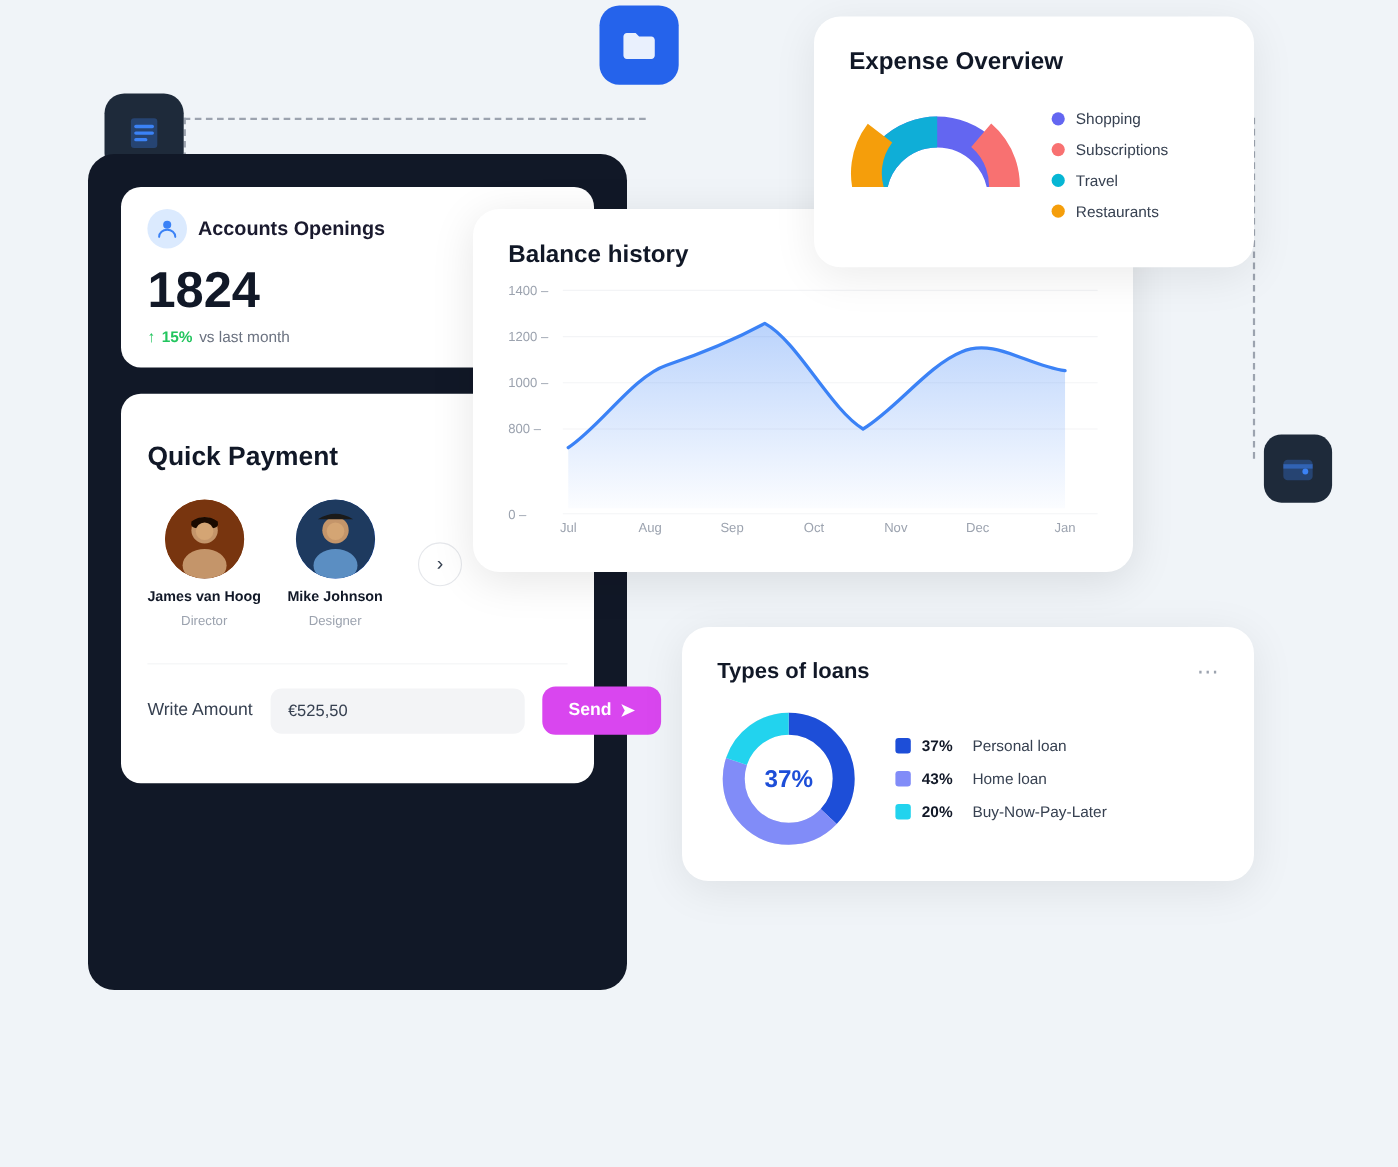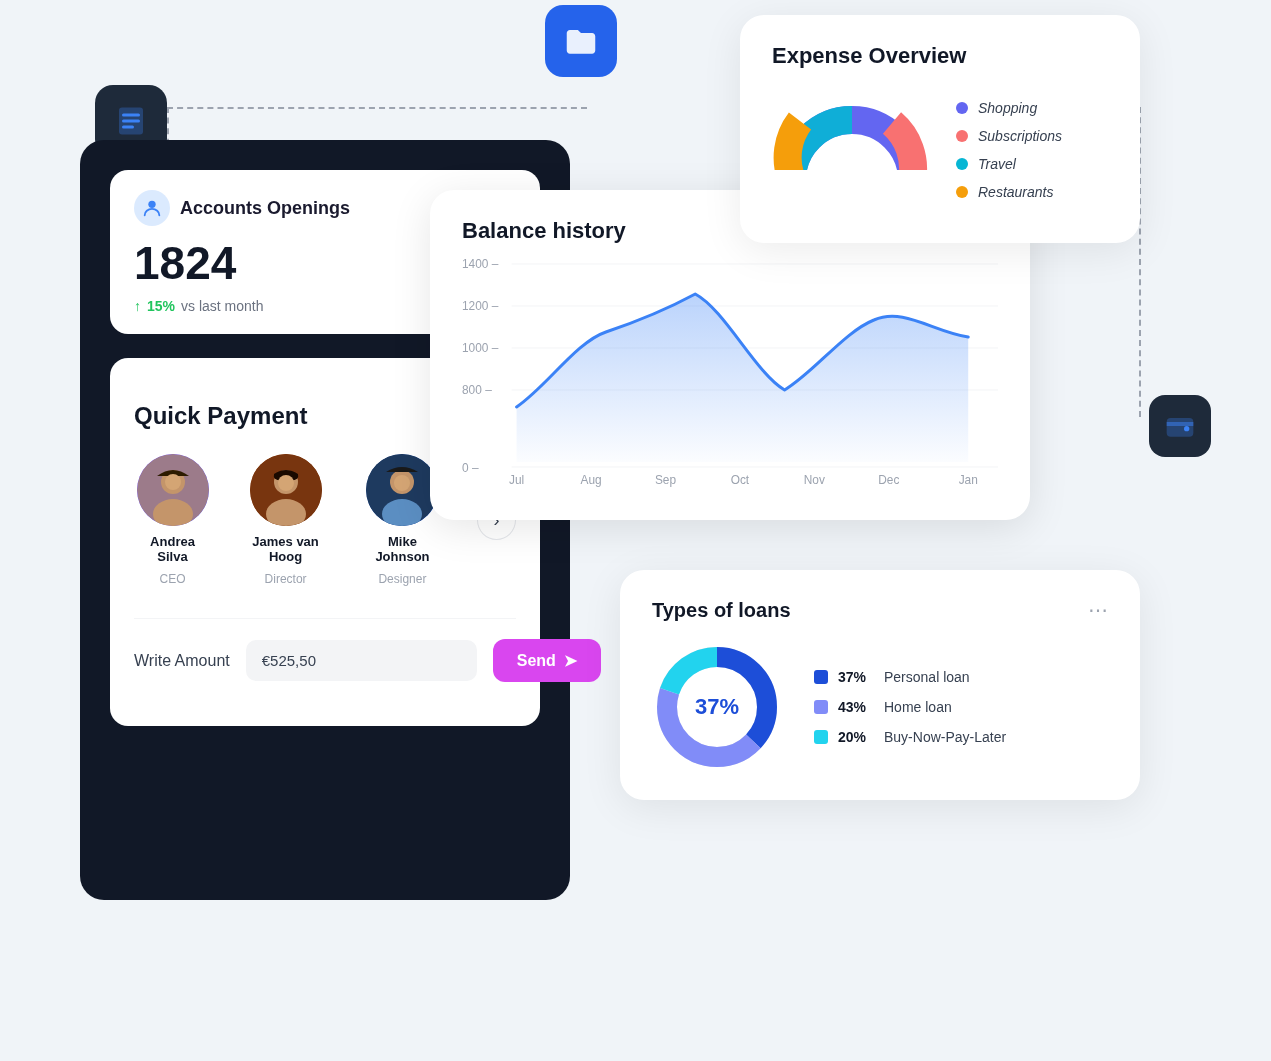--- a/index.html
+++ b/index.html
@@ -241,21 +241,20 @@
       display: flex;
       flex-direction: column;
       gap: 12px;
     }
     .legend-item {
       display: flex;
       align-items: center;
       gap: 10px;
       font-size: 14px;
       color: #374151;
-      font-style: italic;
     }
     .legend-dot {
       width: 12px; height: 12px;
       border-radius: 50%;
     }
 
     
     .loans-card {
       position: absolute;
       top: 570px; left: 620px;
@@ -413,33 +412,20 @@
       <span class="growth-pct">15%</span>
       <span>vs last month</span>
     </div>
   </div>
 
   <div class="payment-card">
     <div class="payment-title">Quick Payment</div>
 
     <div class="contacts-row">
 
-      <div class="contact-item">
-        <div class="avatar-andrea">
-          <svg class="face-svg" viewBox="0 0 72 72" fill="none">
-            <circle cx="36" cy="36" r="36" fill="#9c7b8a"></circle>
-            <circle cx="36" cy="28" r="12" fill="#c4956a"></circle>
-            <ellipse cx="36" cy="60" rx="20" ry="15" fill="#c4956a"></ellipse>
-            <path d="M20 22 Q36 10 52 22" fill="#2d1b00"></path>
-            <circle cx="36" cy="28" r="8" fill="#d4a574"></circle>
-          </svg>
-        </div>
-        <span class="contact-name">Andrea Silva</span>
-        <span class="contact-role">CEO</span>
-      </div>
 
       <div class="contact-item">
         <div class="avatar-james">
           <svg class="face-svg" viewBox="0 0 72 72" fill="none">
             <circle cx="36" cy="36" r="36" fill="#78350f"></circle>
             <circle cx="36" cy="28" r="12" fill="#c4956a"></circle>
             <ellipse cx="36" cy="60" rx="20" ry="15" fill="#c4956a"></ellipse>
             <path d="M24 20 Q36 12 48 20 Q50 28 36 26 Q22 28 24 20Z" fill="#1a0a00"></path>
             <circle cx="36" cy="29" r="8" fill="#d4a574"></circle>
           </svg>

